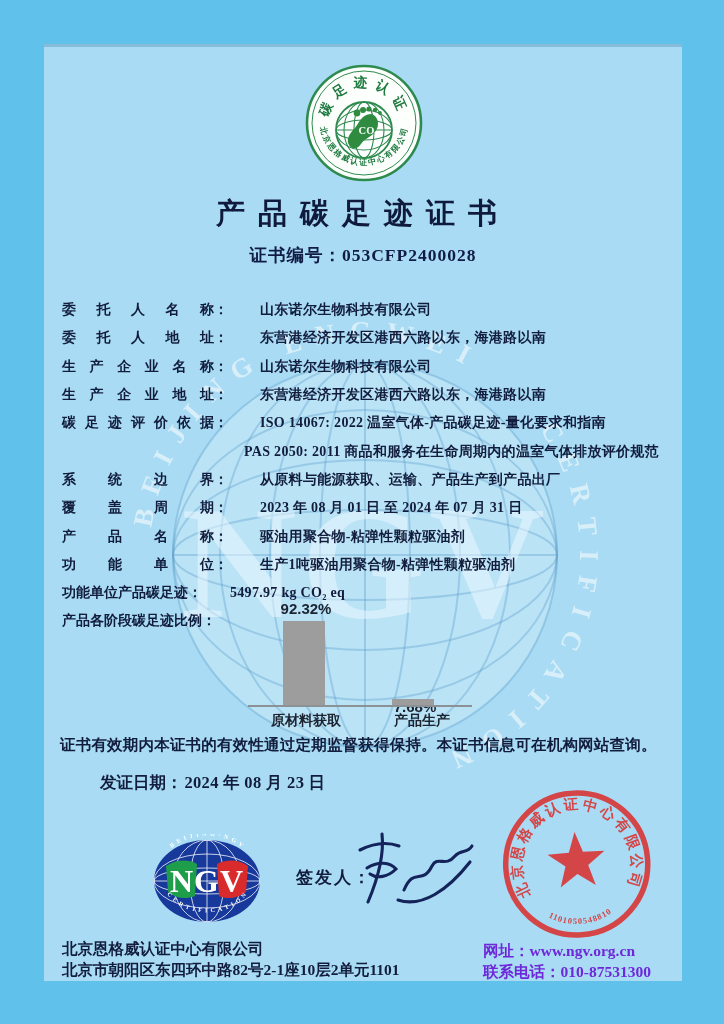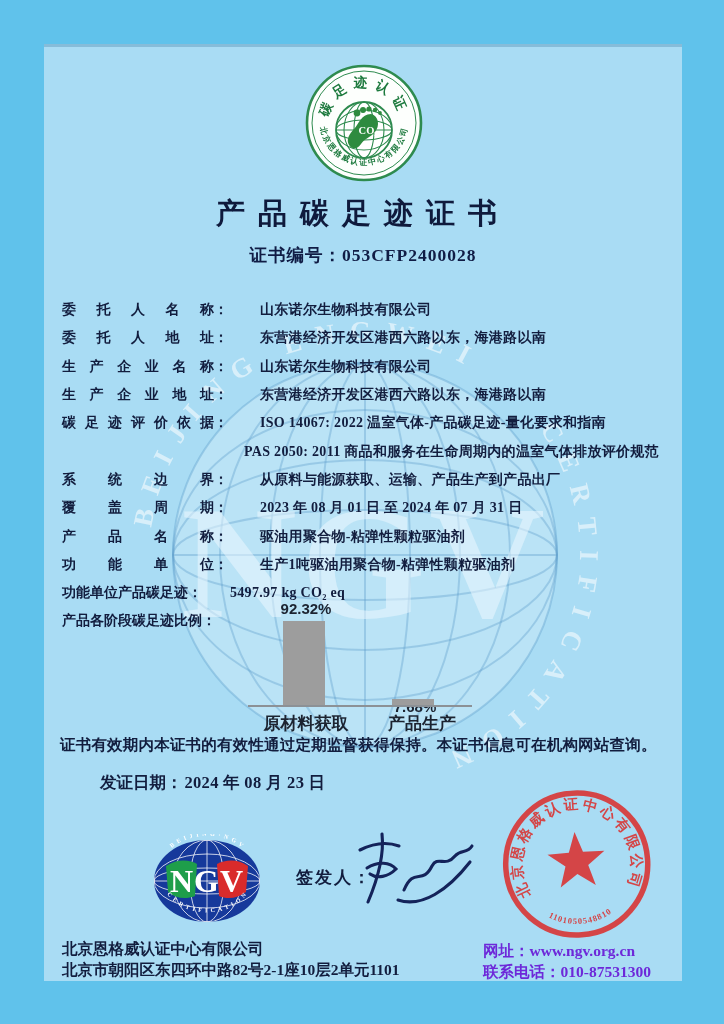--- a/index.html
+++ b/index.html
@@ -35,21 +35,21 @@
   .fvalue2{margin-left:182px; letter-spacing:.3px;}
   .wlabel{display:inline-block;}
   
   .chart-axis{left:248px; top:705px; width:224px; height:2px; background:#8c9196;}
   .bar{position:absolute; width:42px; background:#9d9d9d;}
   .pct{position:absolute; width:80px; text-align:center;
        font-family:"Liberation Sans","DejaVu Sans",sans-serif;
        font-size:15px; font-weight:bold; color:#1c2330;}
   .catlab{position:absolute; width:104px; text-align:center;
        font-family:"Liberation Sans","DejaVu Sans",sans-serif;
-       font-size:17px; font-weight:bold; color:#1c2330;}
+       font-size:14px; font-weight:bold; color:#1c2330;}
   
   .statement{left:60px; top:735px; width:608px; font-size:15.5px; font-weight:bold;
              letter-spacing:.2px; color:#121d3e;}
   .issue{left:100px; top:772px; font-size:16.5px; font-weight:bold; color:#121d3e;}
   .issue .fvalue{margin-left:2px;}
   
   .signer{left:296px; top:866px; font-size:17px; font-weight:bold; color:#121d3e; letter-spacing:2px;text-align:right;}
   .sig-wrap{left:352px; top:828px; width:125px; height:88px;}
   .ngv-wrap{left:150px; top:834px; width:114px; height:94px;}
   .seal-wrap{left:494px; top:790px; width:166px; height:156px; transform:rotate(-4deg);}

